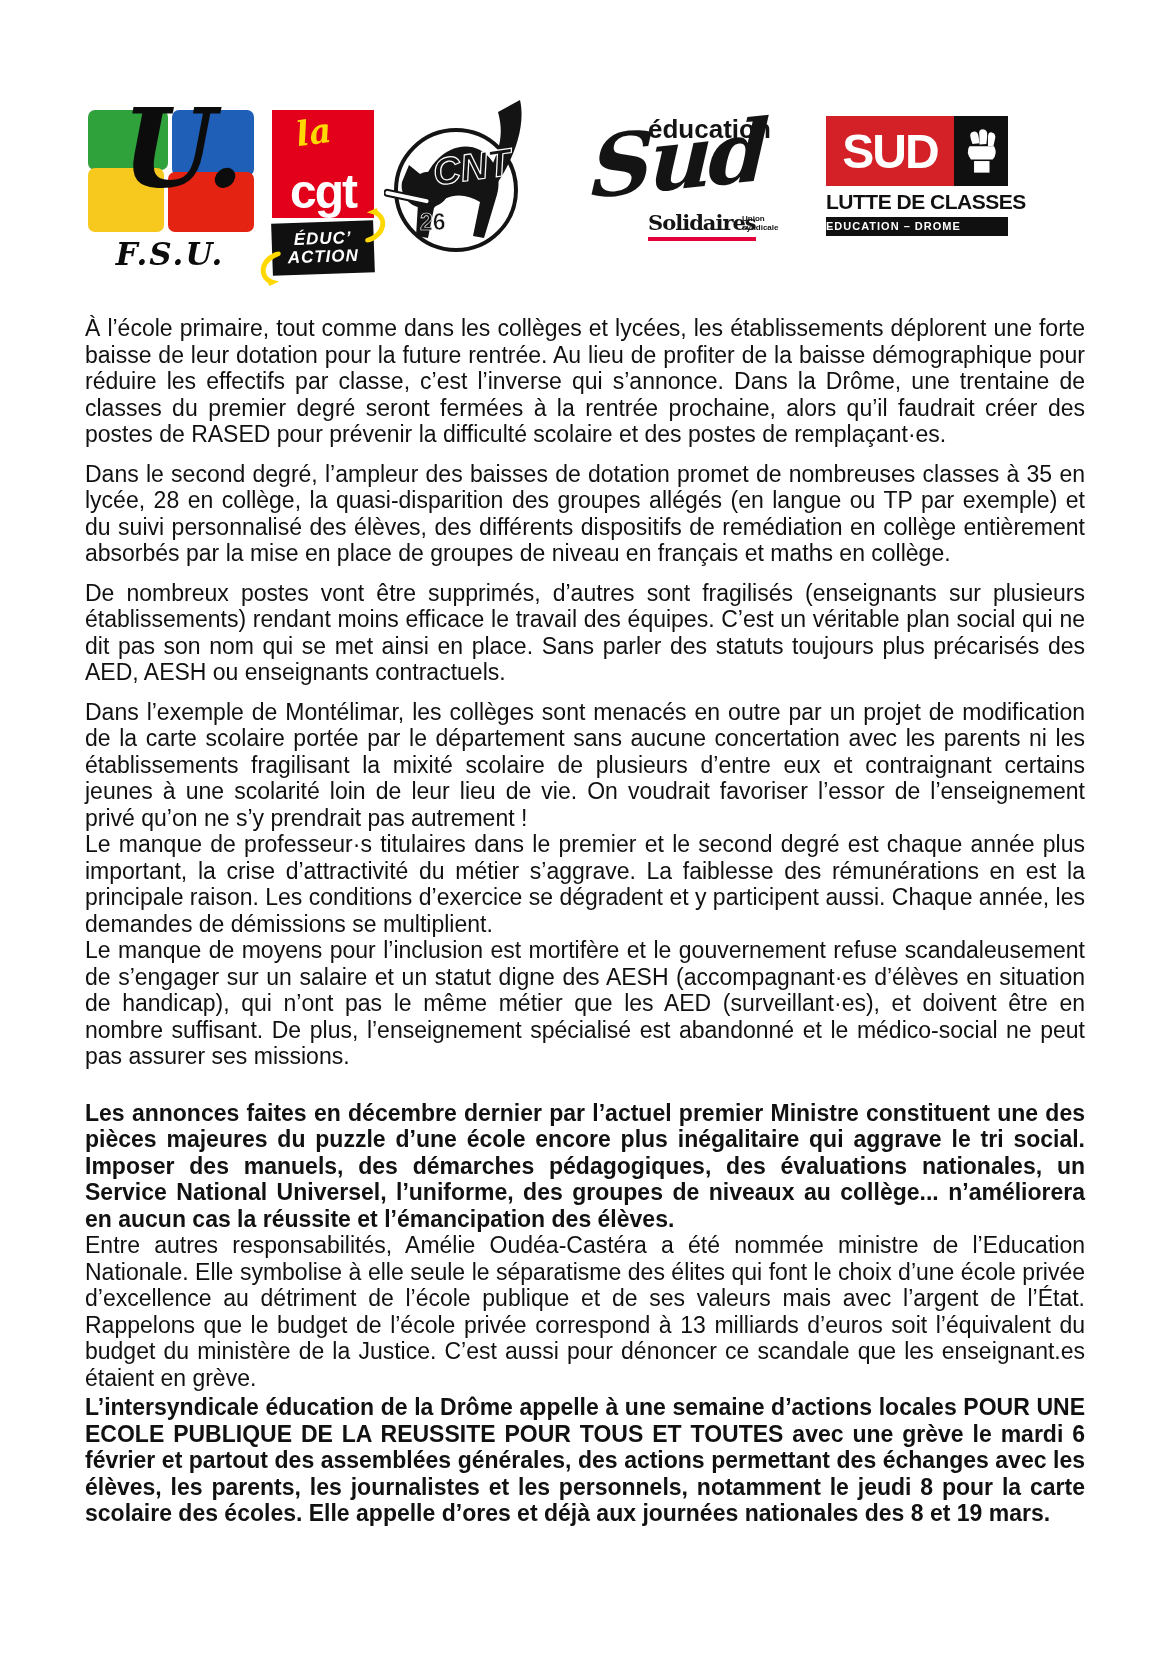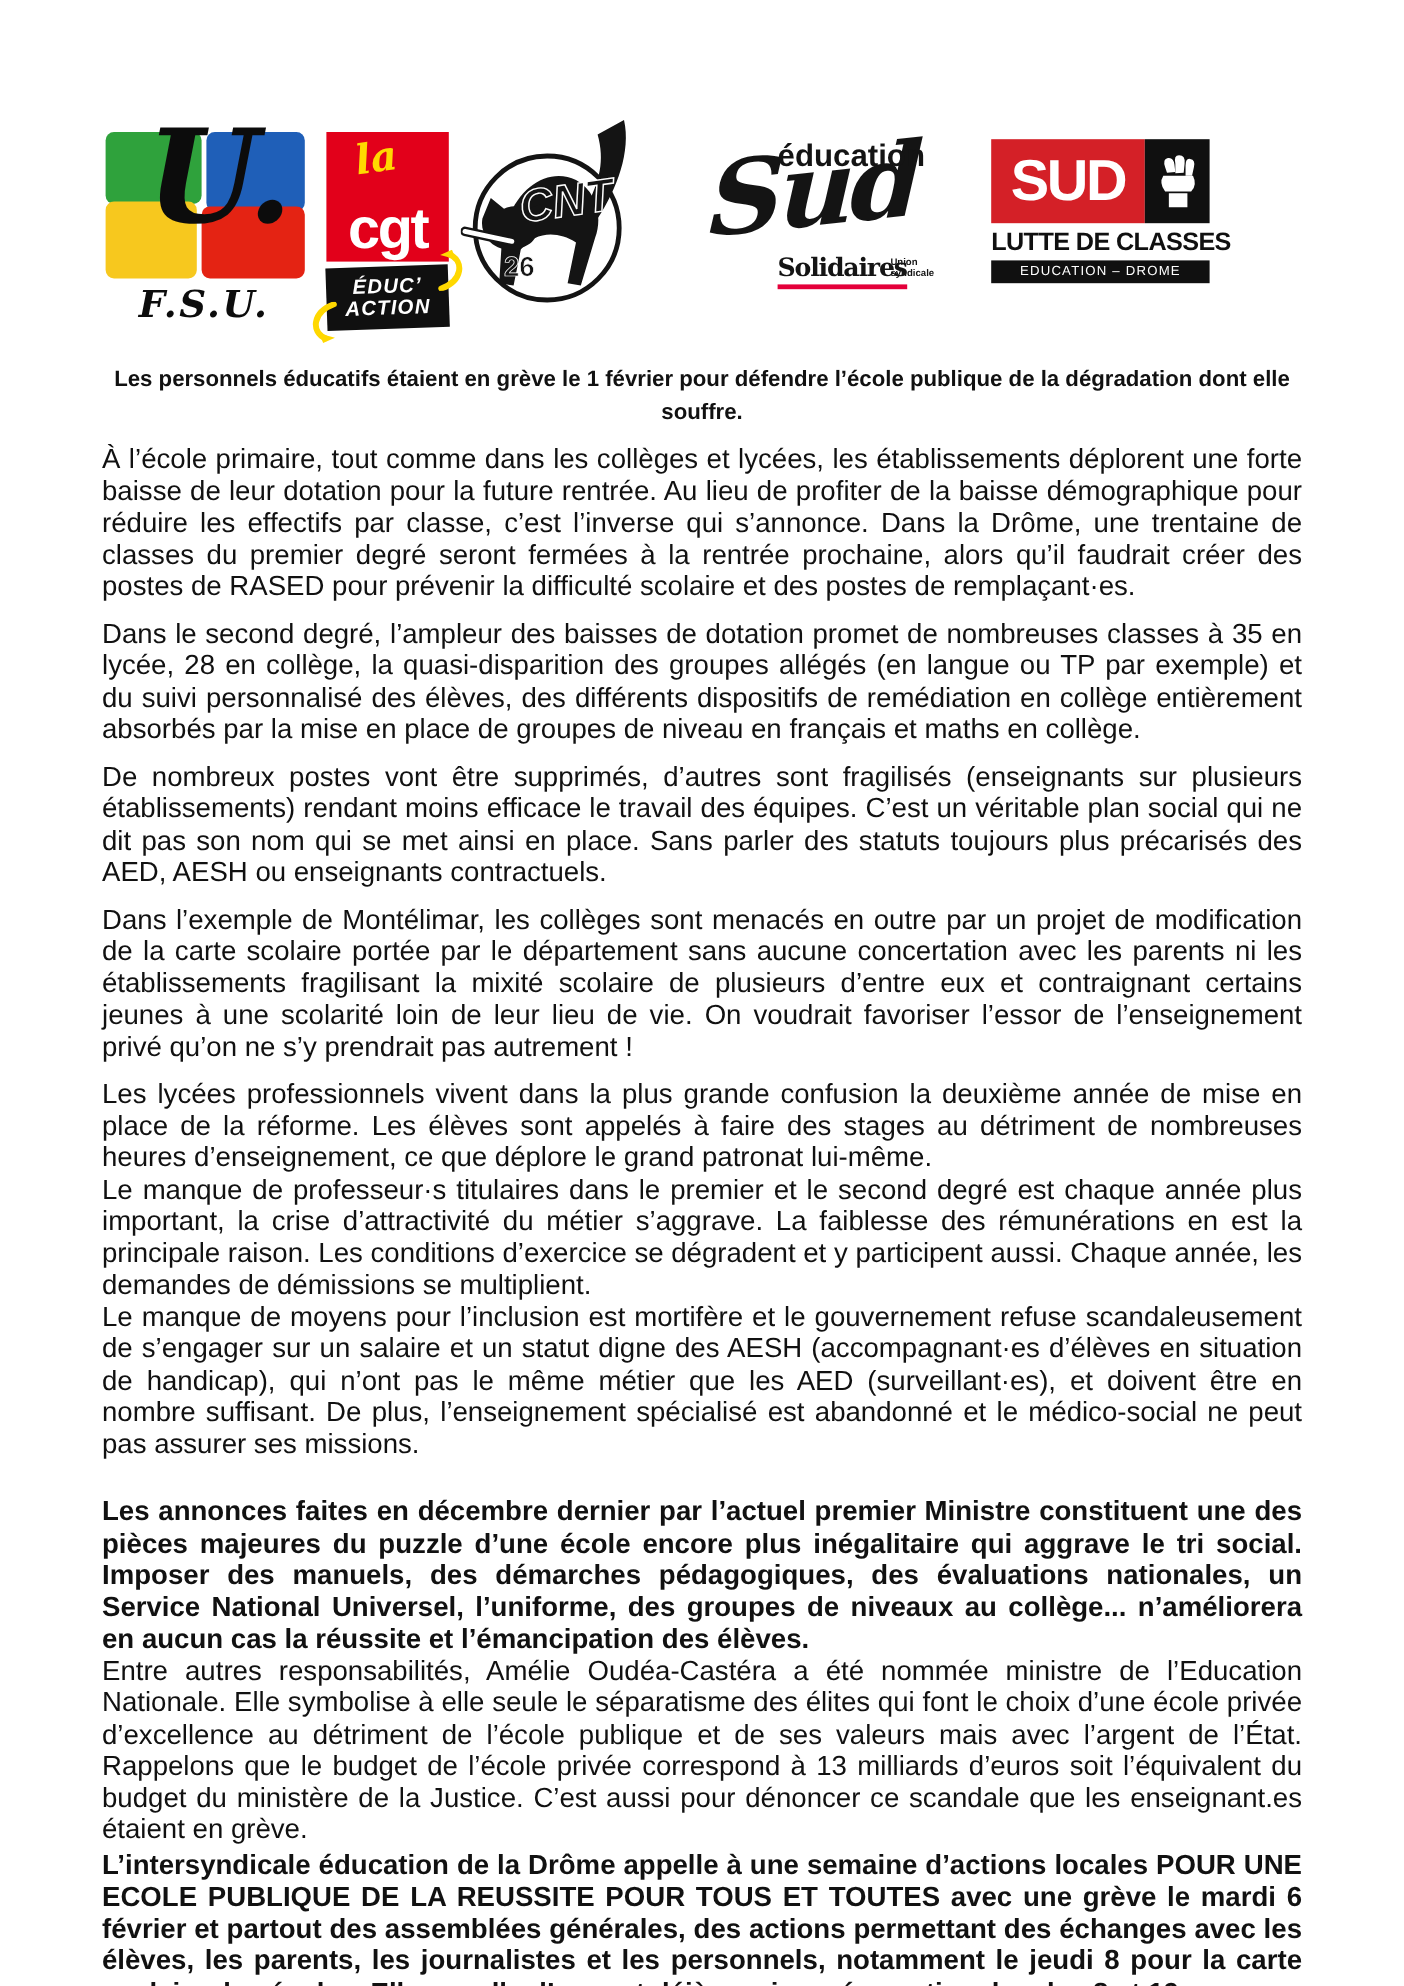--- a/index.html
+++ b/index.html
@@ -96,22 +96,22 @@
   .sudldc-red span {
     color:#fff; font-weight:bold; font-size:48px; letter-spacing:-2px;
     font-family:"Liberation Sans", sans-serif;
   }
   .sudldc-black { width:54px; height:70px; background:#101010; display:flex; align-items:center; justify-content:center; }
   .sudldc-lutte {
     margin-top:4px; text-align:center; font-weight:bold; font-size:21px;
     letter-spacing:-0.5px; color:#101010; white-space:nowrap;
   }
   .sudldc-banner {
-    margin-top:3px; background:#101010; color:#ffffff; text-align:center;
-    font-weight:normal; font-size:11px; letter-spacing:1px; padding:3px 0 4px;
+    margin-top:3px; background:#101010; color:#ffffff; text-align:left;
+    font-weight:bold; font-size:11px; letter-spacing:1px; padding:3px 0 4px;
   }
 
   
   .doc { padding:32px 85px 0 85px; }
   .doc-title {
     text-align:center; font-weight:bold; font-size:18.5px; line-height:27px;
     margin-bottom:12px;
   }
   .para {
     text-align:justify; font-size:23px; line-height:26.5px;
@@ -193,27 +193,25 @@
           </svg>
         </div>
       </div>
       <div class="sudldc-lutte">LUTTE DE CLASSES</div>
       <div class="sudldc-banner">EDUCATION – DROME</div>
     </div>
 
   </div>
 
   <div class="doc">
-    <div class="doc-title">Les personnels éducatifs étaient en grève le 1 février pour défendre l’école publique de la dégradation dont elle souffre.</div>
     <div>
         <p class="para">À l’école primaire, tout comme dans les collèges et lycées, les établissements déplorent une forte baisse de leur dotation pour la future rentrée. Au lieu de profiter de la baisse démographique pour réduire les effectifs par classe, c’est l’inverse qui s’annonce. Dans la Drôme, une trentaine de classes du premier degré seront fermées à la rentrée prochaine, alors qu’il faudrait créer des postes de RASED pour prévenir la difficulté scolaire et des postes de remplaçant·es.</p>
         <p class="para">Dans le second degré, l’ampleur des baisses de dotation promet de nombreuses classes à 35 en lycée, 28 en collège, la quasi-disparition des groupes allégés (en langue ou TP par exemple) et du suivi personnalisé des élèves, des différents dispositifs de remédiation en collège entièrement absorbés par la mise en place de groupes de niveau en français et maths en collège.</p>
         <p class="para">De nombreux postes vont être supprimés, d’autres sont fragilisés (enseignants sur plusieurs établissements) rendant moins efficace le travail des équipes. C’est un véritable plan social qui ne dit pas son nom qui se met ainsi en place. Sans parler des statuts toujours plus précarisés des AED, AESH ou enseignants contractuels.</p>
         <p class="para">Dans l’exemple de Montélimar, les collèges sont menacés en outre par un projet de modification de la carte scolaire portée par le département sans aucune concertation avec les parents ni les établissements fragilisant la mixité scolaire de plusieurs d’entre eux et contraignant certains jeunes à une scolarité loin de leur lieu de vie. On voudrait favoriser l’essor de l’enseignement privé qu’on ne s’y prendrait pas autrement !</p>
-        <p class="para">Les lycées professionnels vivent dans la plus grande confusion la deuxième année de mise en place de la réforme. Les élèves sont appelés à faire des stages au détriment de nombreuses heures d’enseignement, ce que déplore le grand patronat lui-même.</p>
         <p class="para nogap">Le manque de professeur·s titulaires dans le premier et le second degré est chaque année plus important, la crise d’attractivité du métier s’aggrave. La faiblesse des rémunérations en est la principale raison. Les conditions d’exercice se dégradent et y participent aussi. Chaque année, les demandes de démissions se multiplient.</p>
         <p class="para nogap">Le manque de moyens pour l’inclusion est mortifère et le gouvernement refuse scandaleusement de s’engager sur un salaire et un statut digne des AESH (accompagnant·es d’élèves en situation de handicap), qui n’ont pas le même métier que les AED (surveillant·es), et doivent être en nombre suffisant. De plus, l’enseignement spécialisé est abandonné et le médico-social ne peut pas assurer ses missions.</p>
         <p class="para bold biggap">Les annonces faites en décembre dernier par l’actuel premier Ministre constituent une des pièces majeures du puzzle d’une école encore plus inégalitaire qui aggrave le tri social. Imposer des manuels, des démarches pédagogiques, des évaluations nationales, un Service National Universel, l’uniforme, des groupes de niveaux au collège... n’améliorera en aucun cas la réussite et l’émancipation des élèves.</p>
         <p class="para nogap">Entre autres responsabilités, Amélie Oudéa-Castéra a été nommée ministre de l’Education Nationale. Elle symbolise à elle seule le séparatisme des élites qui font le choix d’une école privée d’excellence au détriment de l’école publique et de ses valeurs mais avec l’argent de l’État. Rappelons que le budget de l’école privée correspond à 13 milliards d’euros soit l’équivalent du budget du ministère de la Justice. C’est aussi pour dénoncer ce scandale que les enseignant.es étaient en grève.</p>
         <p class="para bold medgap">L’intersyndicale éducation de la Drôme appelle à une semaine d’actions locales POUR UNE ECOLE PUBLIQUE DE LA REUSSITE POUR TOUS ET TOUTES avec une grève le mardi 6 février et partout des assemblées générales, des actions permettant des échanges avec les élèves, les parents, les journalistes et les personnels, notamment le jeudi 8 pour la carte scolaire des écoles. Elle appelle d’ores et déjà aux journées nationales des 8 et 19 mars.</p>
       </div>
   </div>
 
 </div>
 

